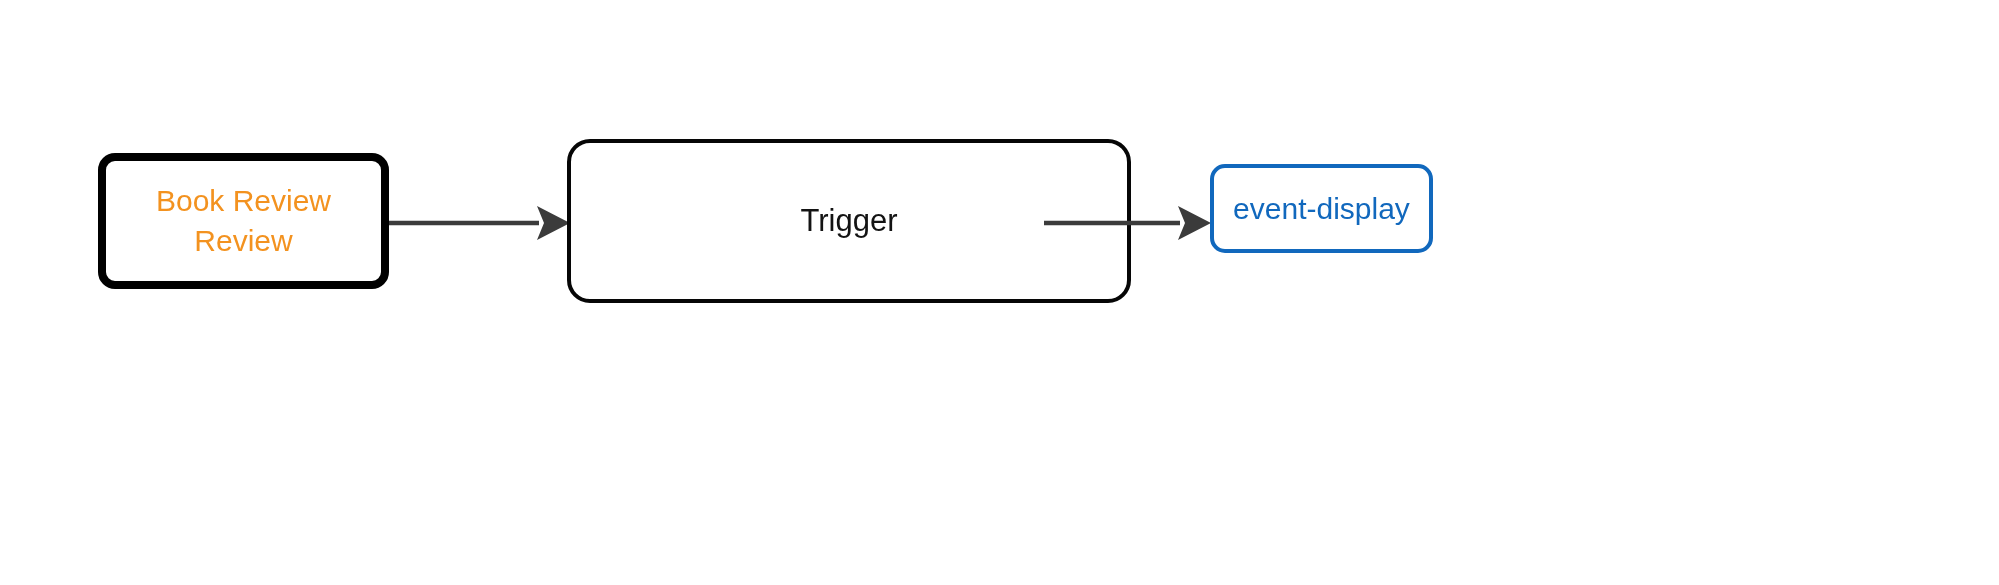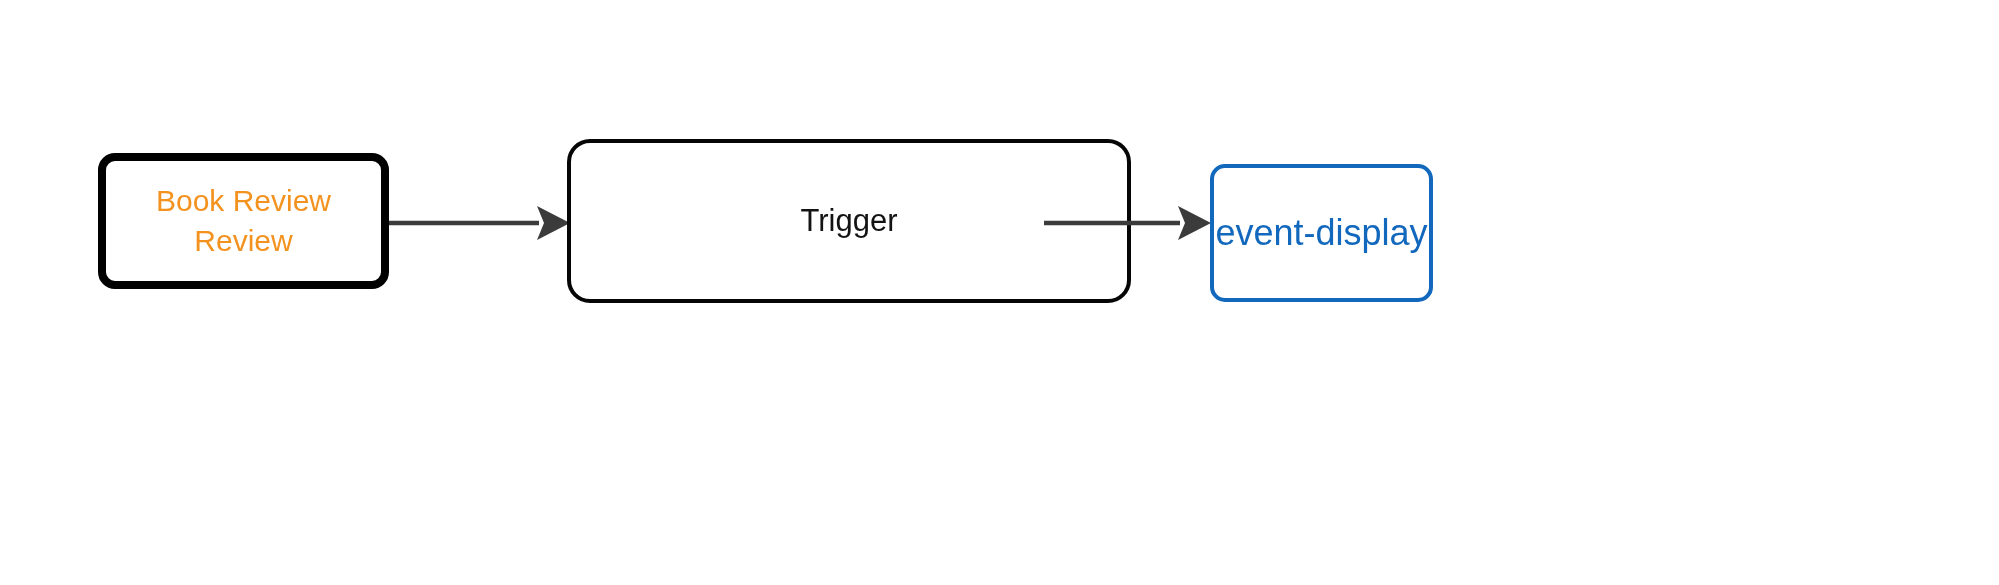--- a/index.html
+++ b/index.html
@@ -59,25 +59,25 @@
     color: #131313;
     font-size: 31px;
   }
   #node-trigger .node-line { display: block; }
 
   
   #node-event-display {
     left: 1210px;
     top: 164px;
     width: 223px;
-    height: 138px;
+    height: 89px;
     border: 4px solid #1168BD;
     border-radius: 15px;
     color: #1168BD;
-    font-size: 36px;
+    font-size: 30px;
   }
 
   
   .edge {
     position: absolute;
     overflow: visible;
   }
   .edge-shaft {
     fill: none;
     stroke: #3B3B3B;

